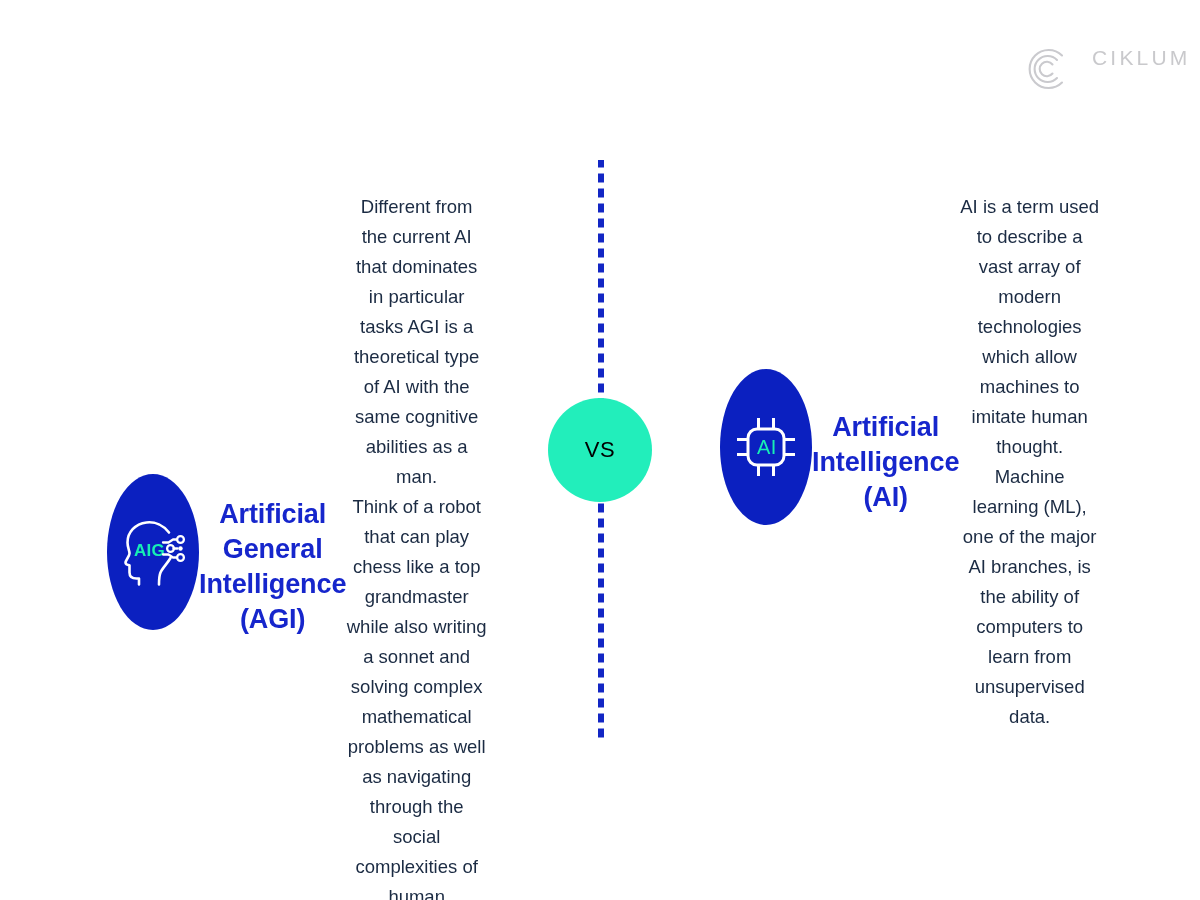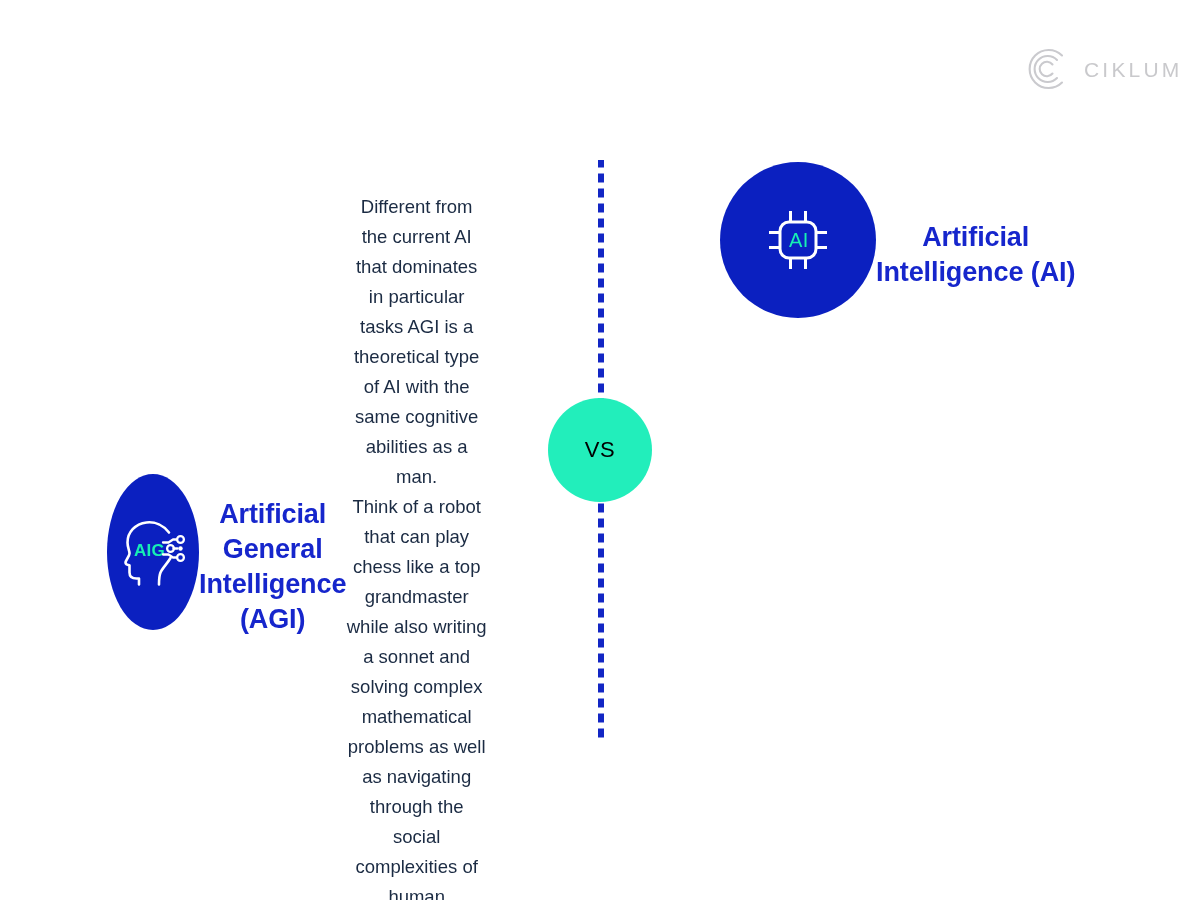--- a/index.html
+++ b/index.html
@@ -15,22 +15,21 @@
     font-family: "Liberation Sans", "DejaVu Sans", sans-serif;
     -webkit-font-smoothing: antialiased;
   }
 
   
   .brand {
     position: absolute;
     top: 47px;
     left: 1026px;
     display: flex;
-    align-items: center;
-    gap: 14px;
+    gap: 22px;
   }
   .brand-mark { width: 44px; height: 44px; display: block; }
   .brand-word {
     font-size: 21px;
     letter-spacing: 3.2px;
     color: #c9c9cc;
     font-weight: 400;
     line-height: 1;
     white-space: nowrap;
   }
@@ -184,13 +183,14 @@
         <path d="M64 38.5 L75 38.5" stroke="#ffffff" stroke-width="3" stroke-linecap="butt"></path>
         <path d="M64 53.5 L75 53.5" stroke="#ffffff" stroke-width="3" stroke-linecap="butt"></path>
 
         <text x="37" y="53" fill="#17efb4" font-family="Liberation Sans, sans-serif" font-size="20" font-weight="400" letter-spacing="0.5">AI</text>
       </svg>
     </span>
   </div>
 
   <div class="col-title">Artificial
 Intelligence (AI)</div>
+  <div class="col-body">AI is a term used to describe a vast array of modern technologies which allow machines to imitate human thought. Machine learning (ML), one of the major AI branches, is the ability of computers to learn from unsupervised data.</div>
 </div>
 
 </body></html>

